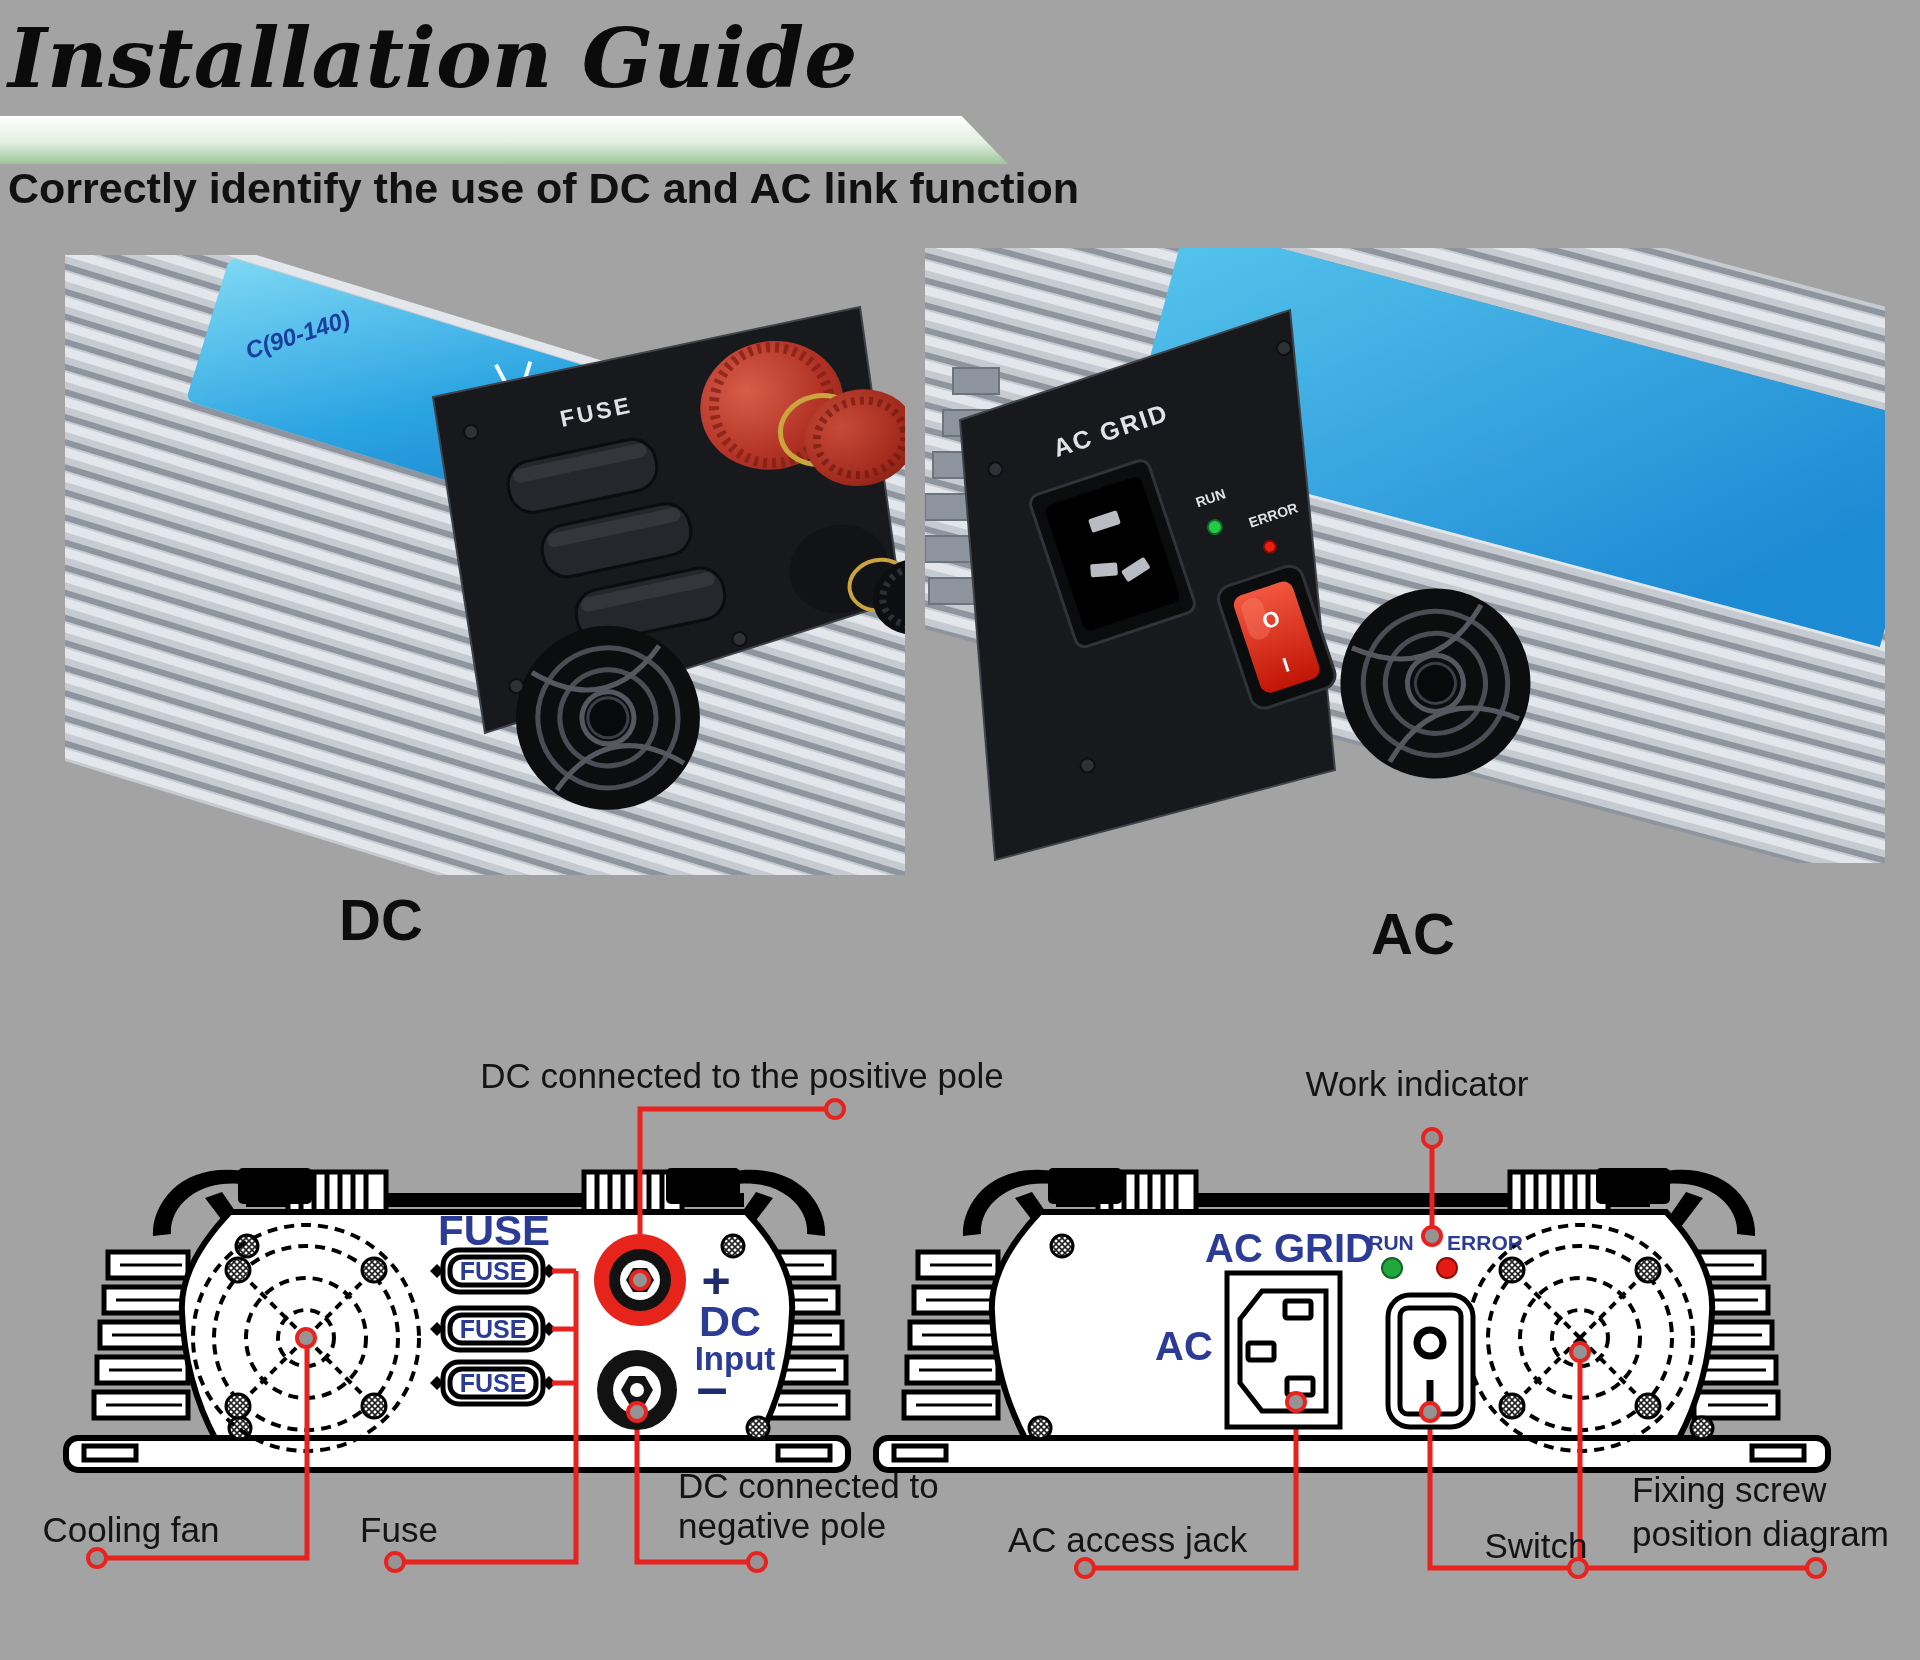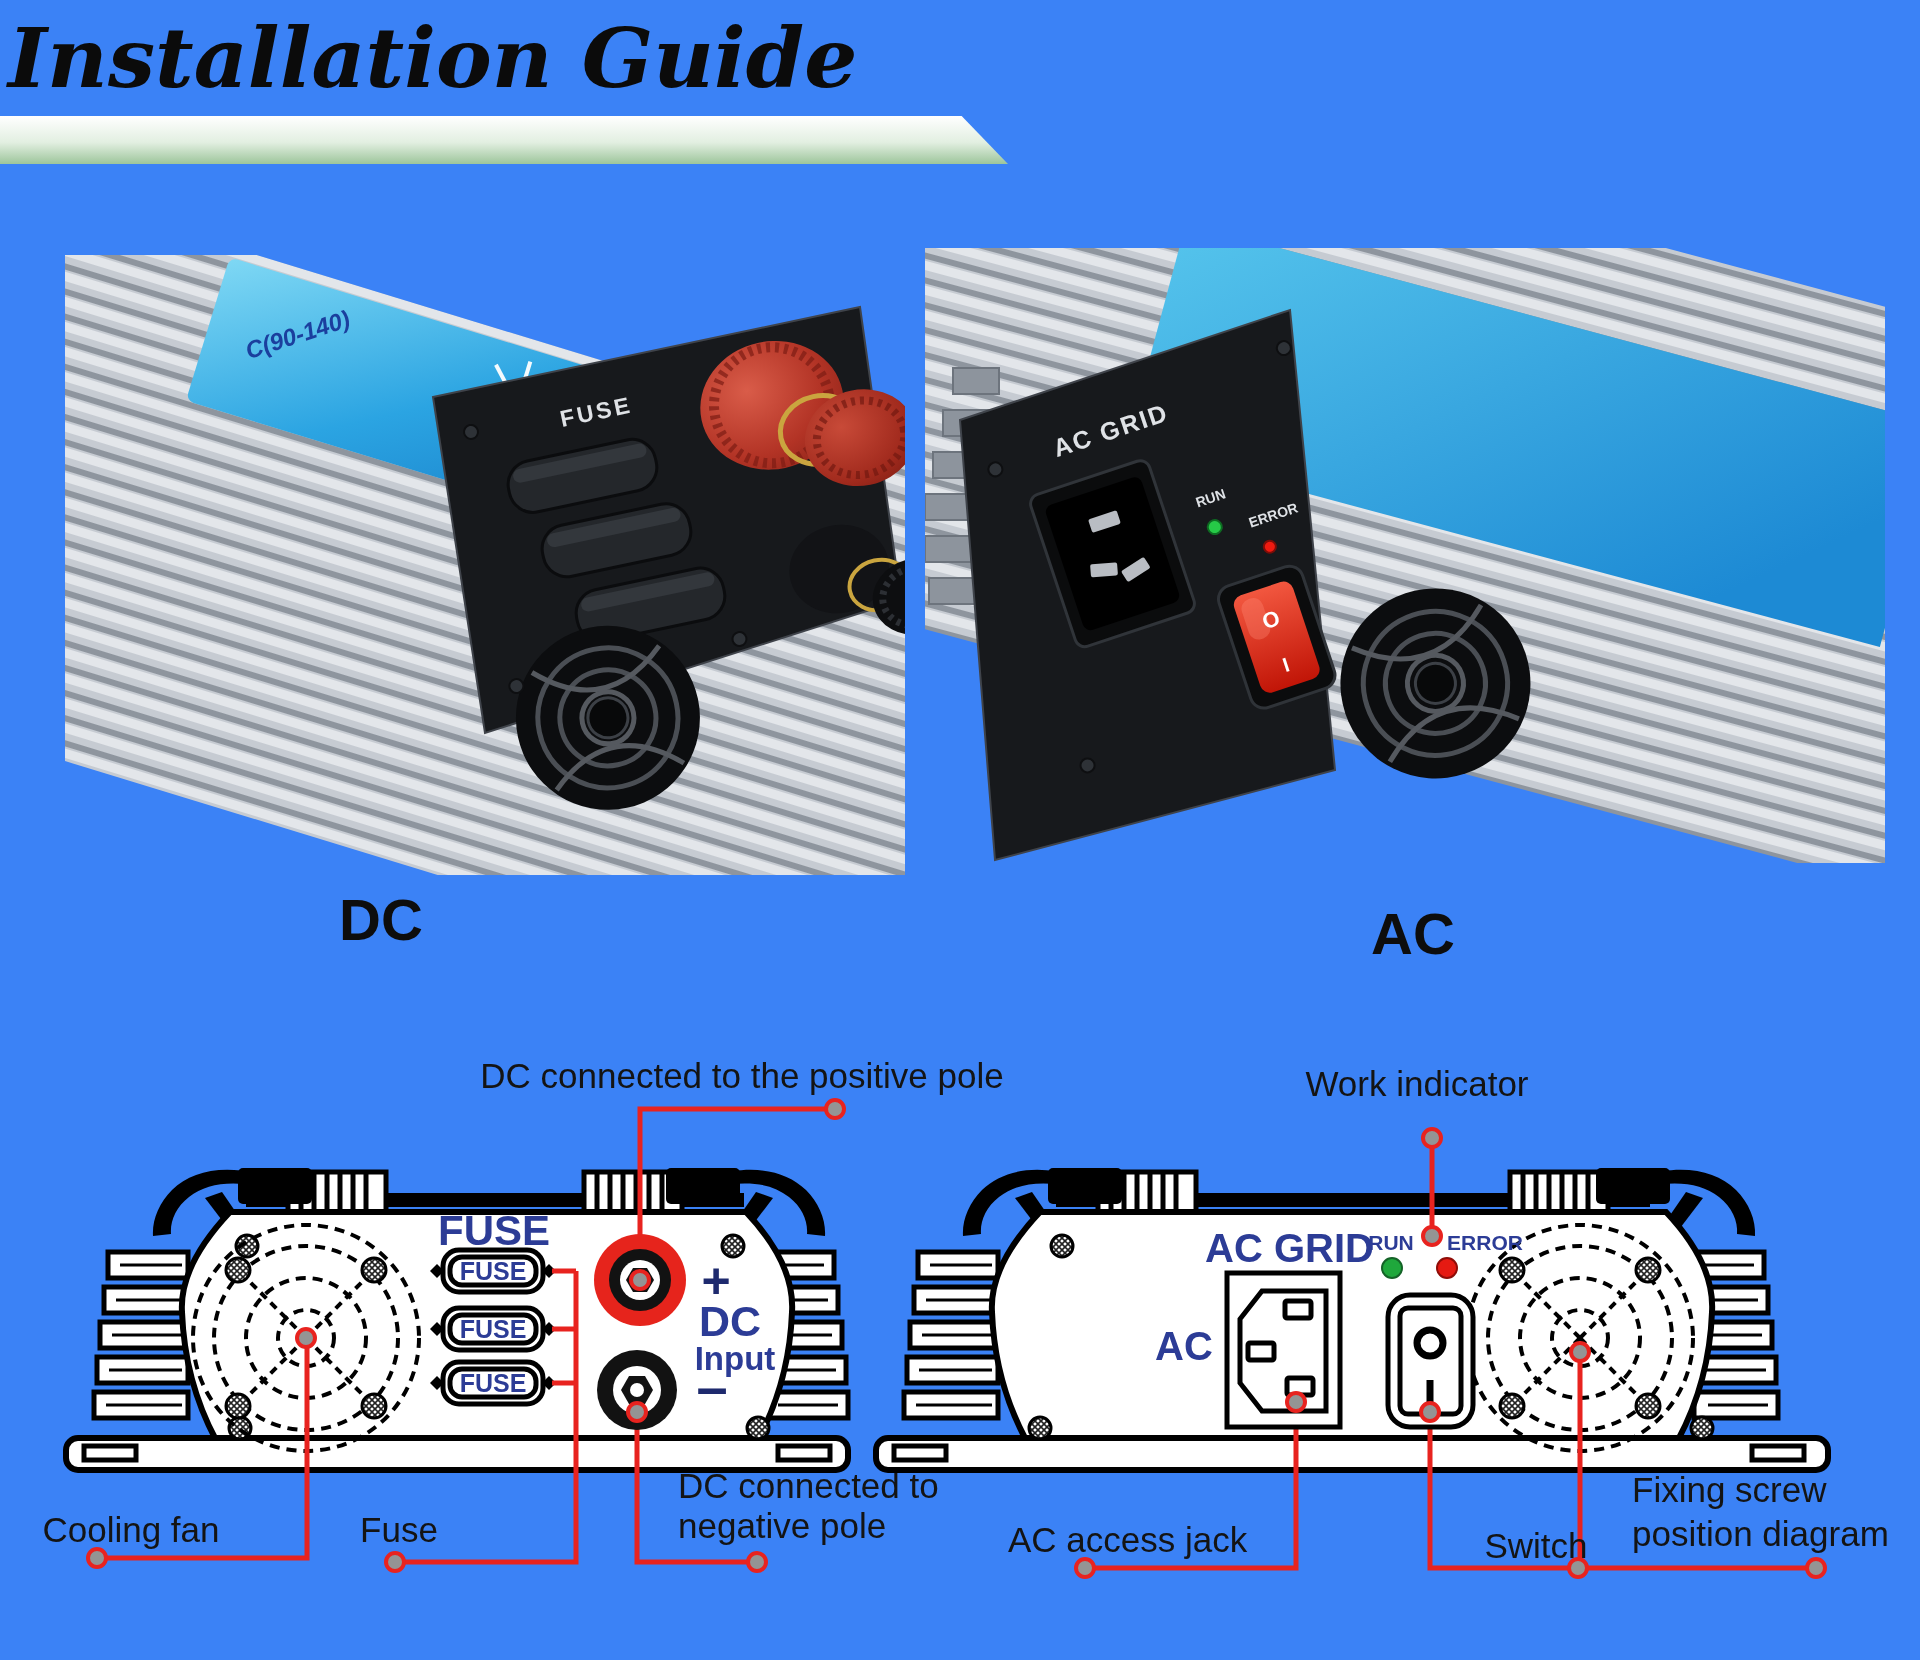--- a/index.html
+++ b/index.html
@@ -1,16 +1,16 @@
 <!DOCTYPE html>
 <html style="--accent-red: #e8231f; --banner-green: #9dc59b; --label-blue: #2196dd; --panel-navy: #2c3c96; --led-green: #1fa83c; --led-red: #e51a12;"><head>
 <meta charset="utf-8">
 <style>
   html,body{margin:0;padding:0;background:#fff;}
-  #page{position:relative;width:1920px;height:1660px;background:#3b82f6;overflow:hidden;
+  #page{position:relative;width:1920px;height:1660px;background:#a3a3a3;overflow:hidden;
         font-family:"Liberation Sans",sans-serif;}
   .title{position:absolute;left:8px;top:10px;font-family:"DejaVu Serif",serif;
          font-style:italic;font-weight:700;font-size:82px;color:#0b0b0b;letter-spacing:0px;
          transform:scaleX(1.02);transform-origin:left top;white-space:nowrap;}
   .banner{position:absolute;left:0;top:116px;width:1008px;height:48px;
           background:linear-gradient(#ffffff 0%,#e2efe1 55%,var(--banner-green) 100%);
           clip-path:polygon(0 0,95.4% 0,100% 100%,0 100%);}
   .subtitle{position:absolute;left:8px;top:164px;font-weight:700;font-size:43px;color:#111;
             white-space:nowrap;}
   .photo{position:absolute;}
@@ -31,20 +31,21 @@
   .navydark{font-family:"Liberation Sans",sans-serif;font-weight:700;fill:#1e2a6e;}
   .ptxt{font-family:"Liberation Sans",sans-serif;font-weight:700;fill:#dfe2e6;}
 </style>
 </head>
 <body>
 
 <div id="page">
 
   <div class="title">Installation Guide</div>
   <div class="banner"></div>
+  <div class="subtitle">Correctly identify the use of DC and AC link function</div>
 
   <div class="photo" style="left:65px;top:255px;width:840px;height:620px;">
   <svg width="840" height="620" viewBox="0 0 840 620">
     <defs>
       <pattern id="finPatD" width="9" height="24" patternUnits="userSpaceOnUse">
         <rect width="9" height="24" fill="#c6cbd2"></rect>
         <rect width="9" height="9" fill="#e3e6ea"></rect>
         <rect y="16" width="9" height="6" fill="#8e959e"></rect>
       </pattern>
       <linearGradient id="blueGradD" x1="0" y1="0" x2="1" y2="0.4">

